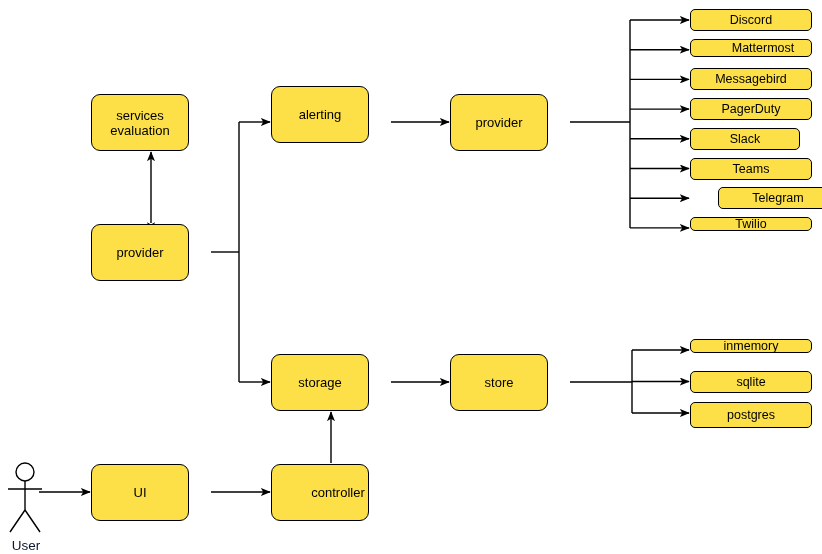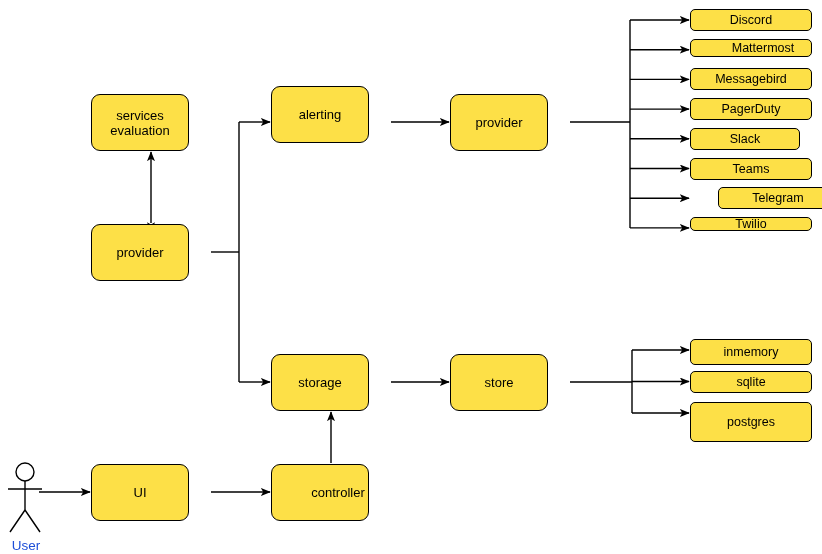--- a/index.html
+++ b/index.html
@@ -45,21 +45,21 @@
   }
   .node-leaf {
     width: 122px;
     height: 22px;
     border-radius: 5px;
     font-size: 12.5px;
   }
   .actor-label {
     position: absolute;
     font-size: 13.5px;
-    color: #1d4ed8;
+    color: #0f172a;
     text-align: center;
     white-space: nowrap;
   }
 </style>
 </head>
 <body>
 
 <div id="diagram-root">
 
   <svg class="edge-layer" viewBox="0 0 822 554" xmlns="http://www.w3.org/2000/svg">
@@ -180,24 +180,24 @@
         <span>Teams</span>
       </div>
       <div class="node node-leaf" style="left: 718px; top: 187.2px; width: 120px; height: 22px;">
         <span>Telegram</span>
       </div>
       <div class="node node-leaf" style="left: 690px; top: 216.9px; width: 122px; height: 14px;">
         <span>Twilio</span>
       </div>
     </div>
   <div id="store-leaves">
-      <div class="node node-leaf" style="left: 690px; top: 339px; width: 122px; height: 26px;">
+      <div class="node node-leaf" style="left: 690px; top: 339px; width: 122px; height: 14px;">
         <span>inmemory</span>
       </div>
       <div class="node node-leaf" style="left: 690px; top: 370.5px; width: 122px; height: 22px;">
         <span>sqlite</span>
       </div>
-      <div class="node node-leaf" style="left: 690px; top: 402px; width: 122px; height: 40px;">
+      <div class="node node-leaf" style="left: 690px; top: 402px; width: 122px; height: 26px;">
         <span>postgres</span>
       </div>
     </div>
 
 </div>
 
 </body></html>

